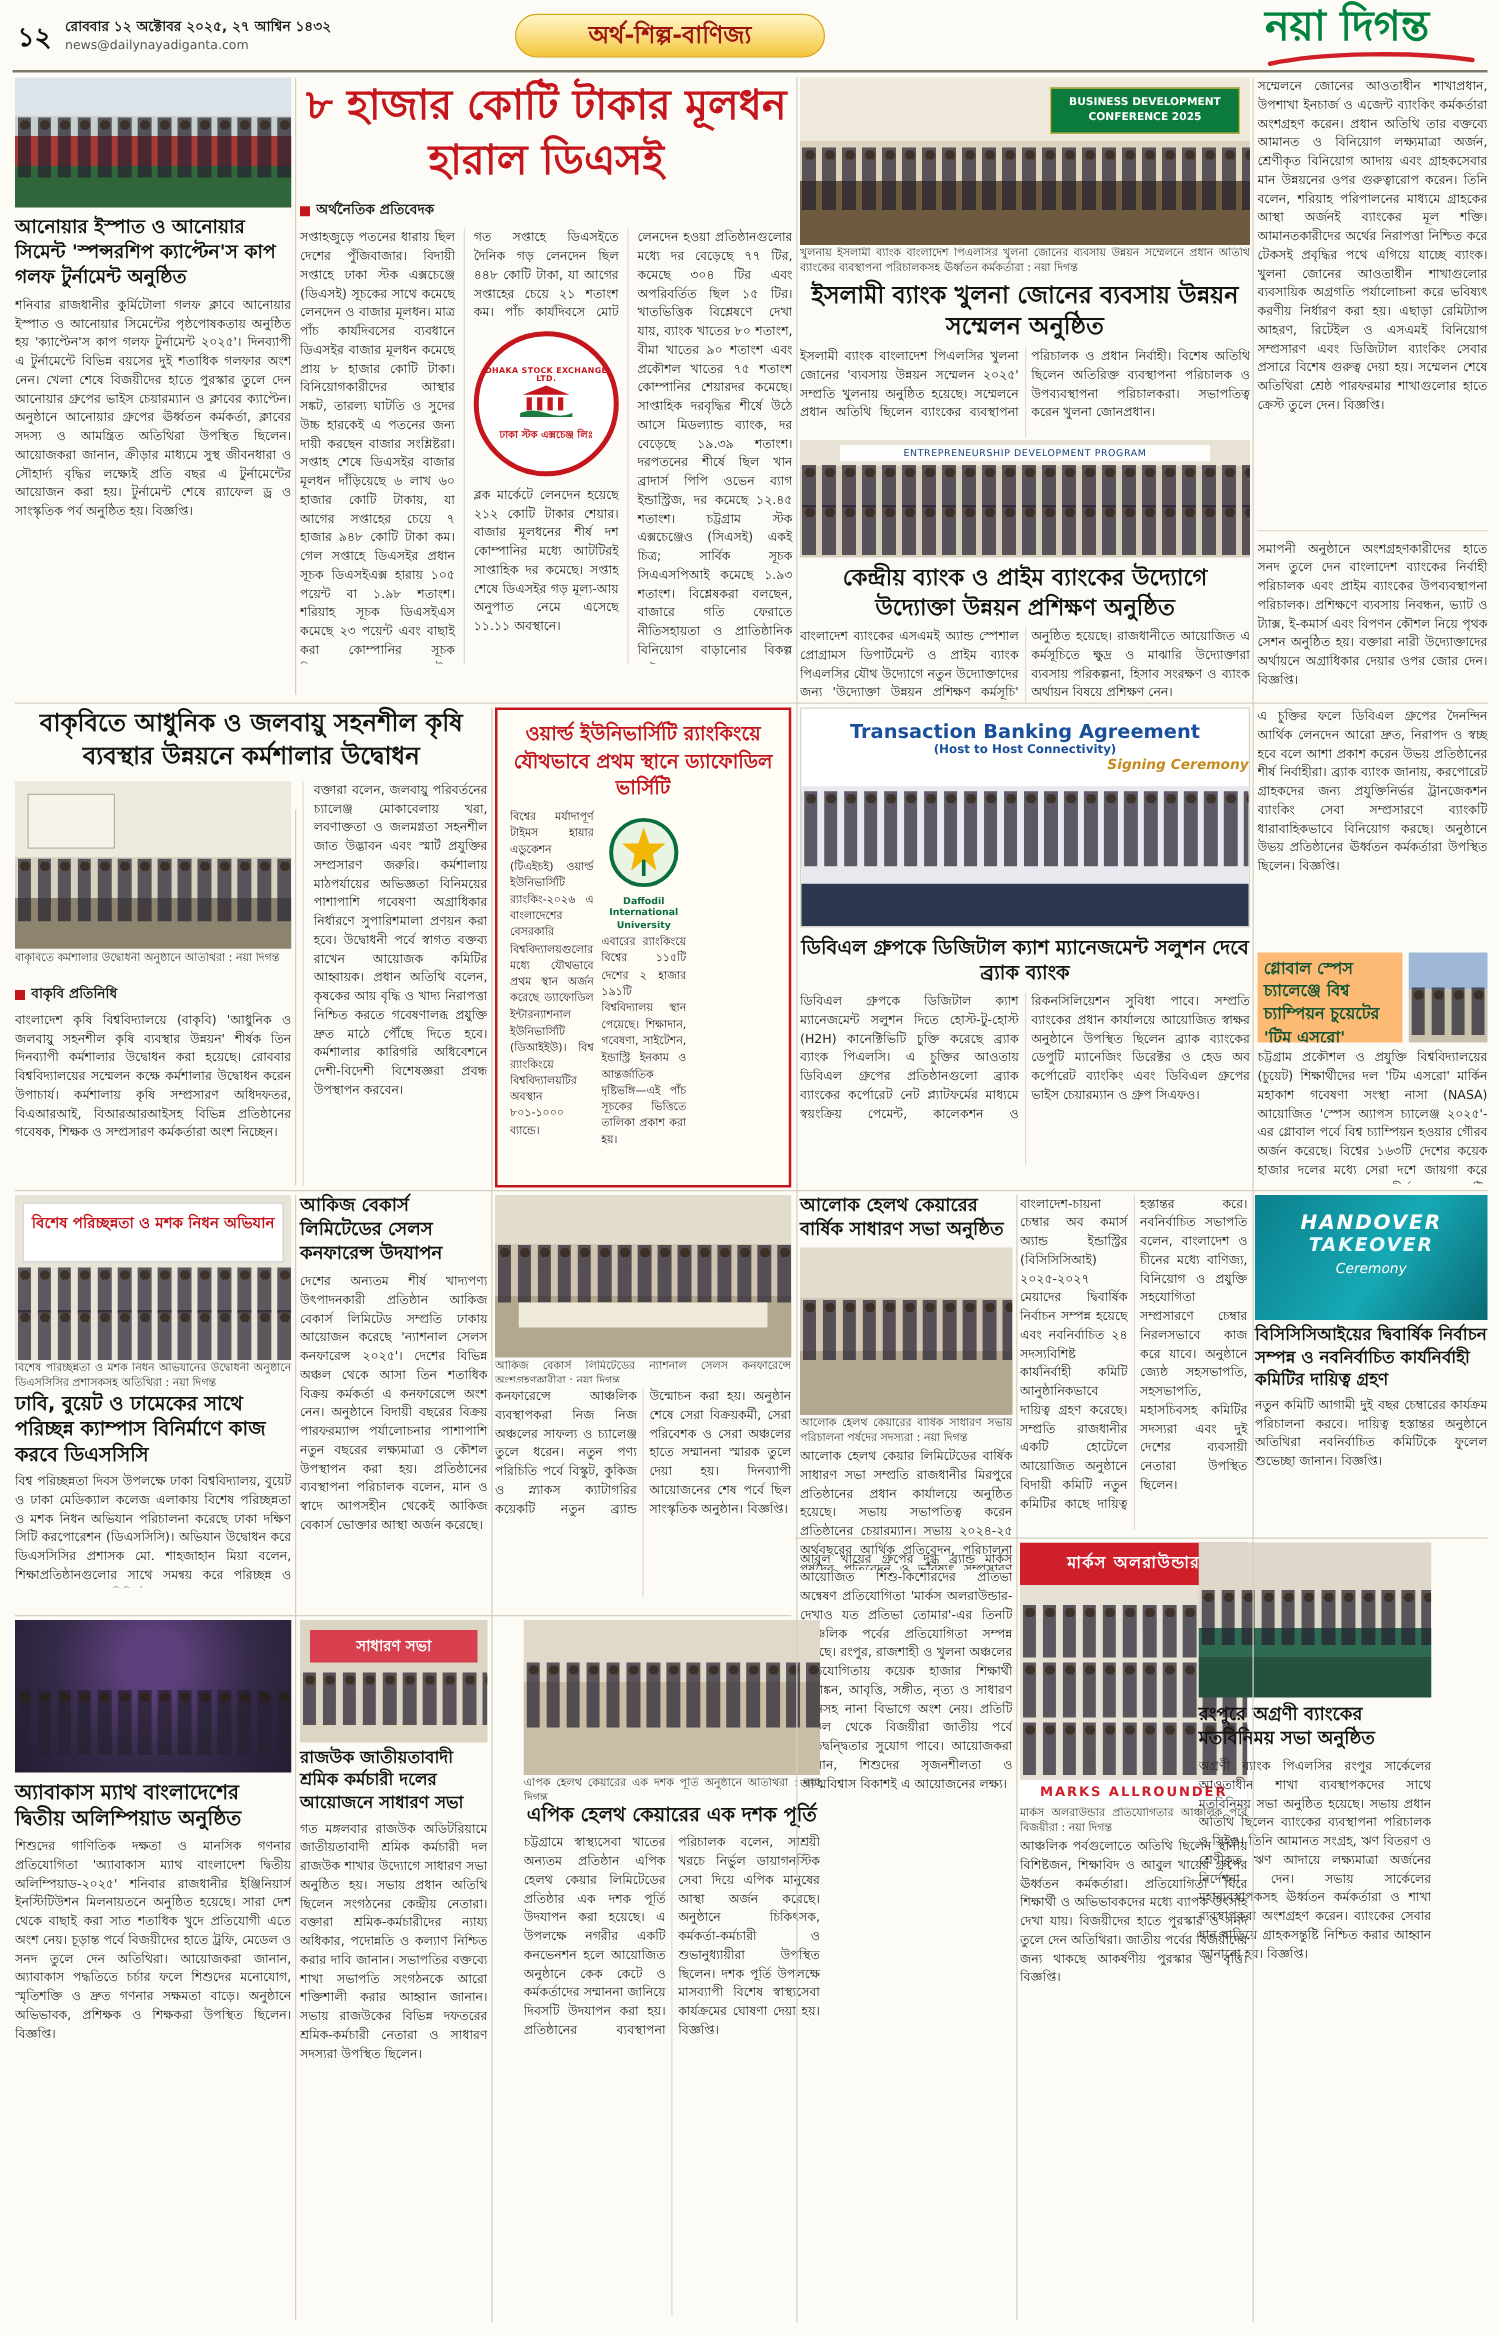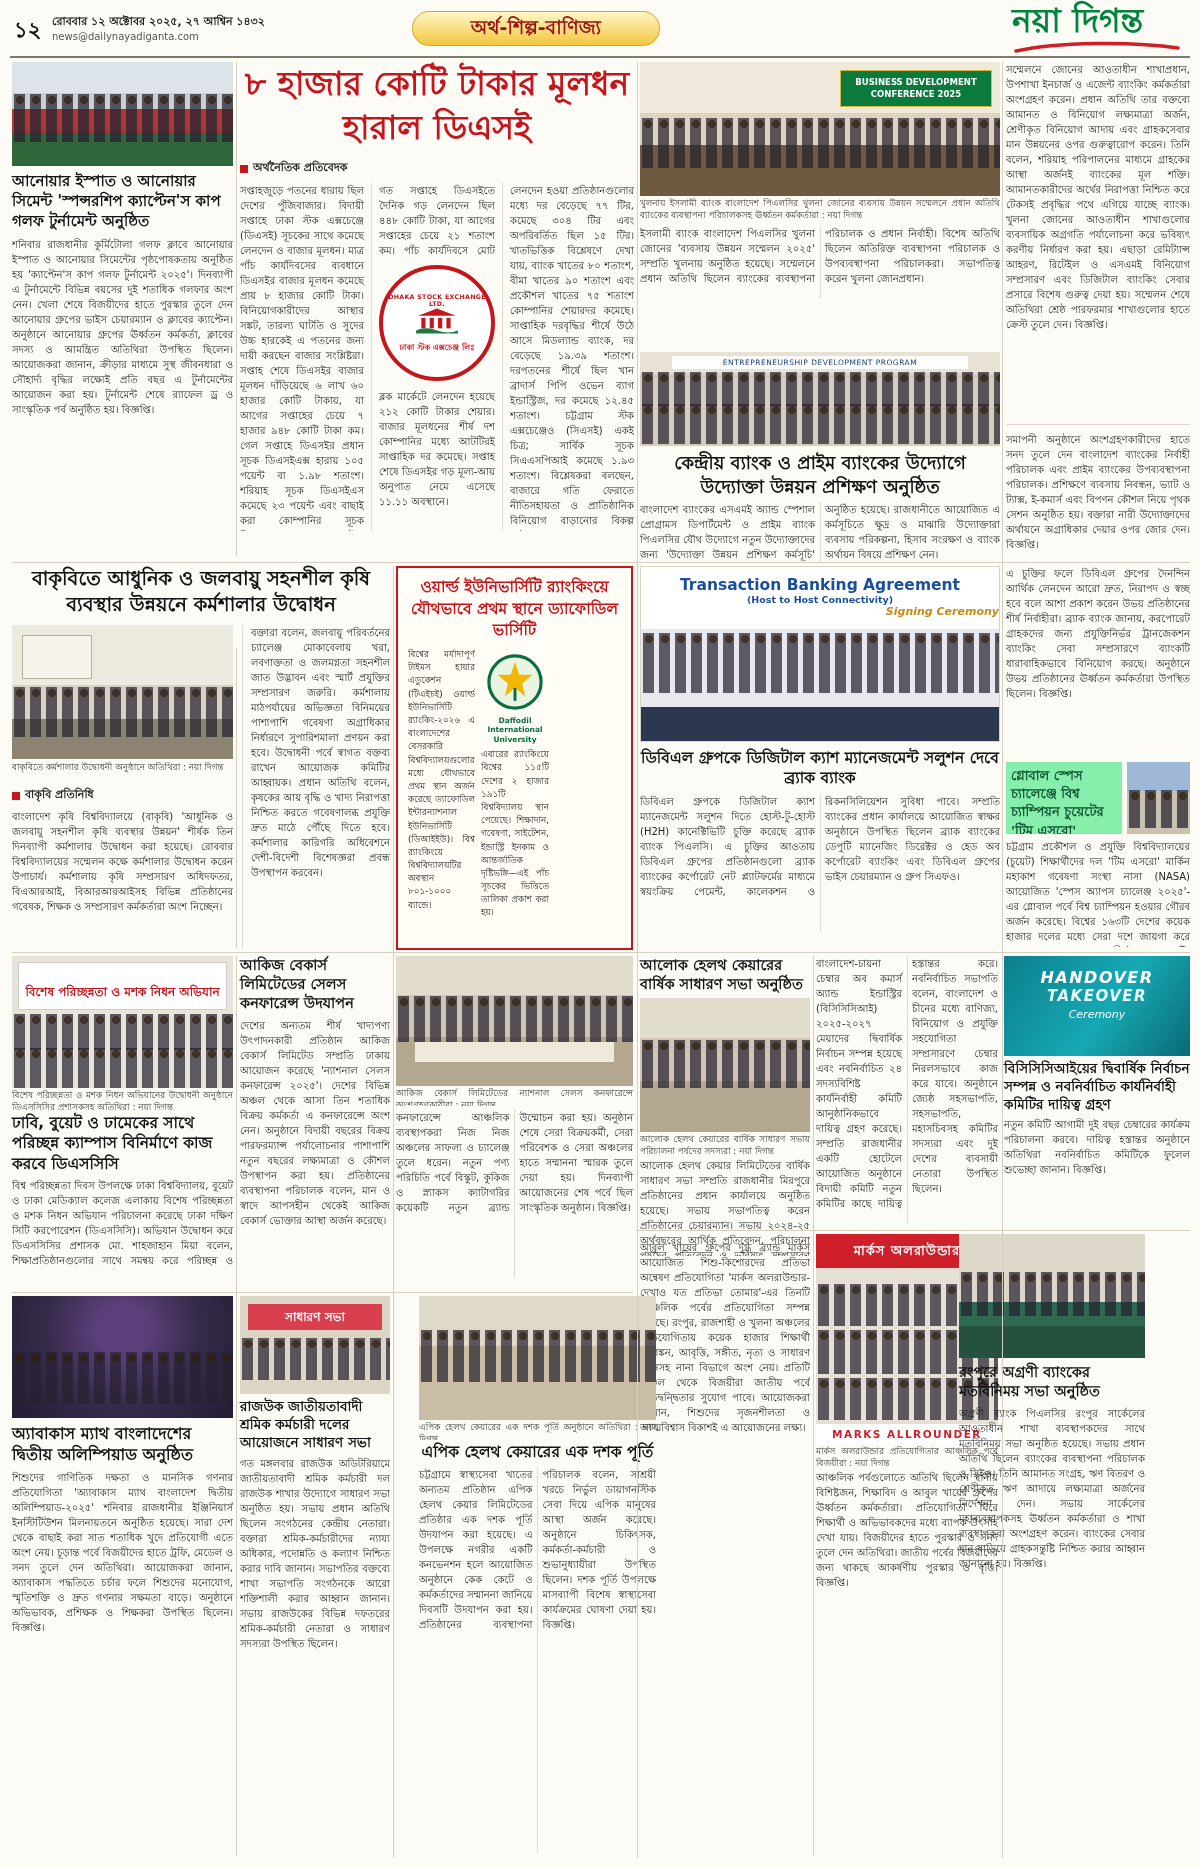--- a/index.html
+++ b/index.html
@@ -35,26 +35,26 @@
 .group-banner{position:absolute;left:9%;right:9%;top:4px;background:rgba(255,255,255,.93);color:#15417e;font-size:7.5px;font-weight:400;text-align:center;padding:2px 0;letter-spacing:.5px}
 .ph-bau{background:linear-gradient(180deg,#eceadf 0 45%,#d8d2c2 45% 70%,#8d8470 70% 100%)}
 .screen{position:absolute;left:10px;top:10px;width:70px;height:44px;background:#f6f4ea;border:1px solid #b9b19d}
 .ph-txn{background:#fff;border:1px solid #d8d4c6}
 .txn-title{margin-top:9px;text-align:center;color:#1a4f9c;font-weight:700;font-size:15.5px}
 .txn-sub{text-align:center;color:#1a4f9c;font-size:9.5px;font-weight:700}
 .txn-sub2{text-align:right;color:#c58a1d;font-size:11px;font-style:italic;font-weight:700}
 .txn-people{position:absolute;left:0;right:0;top:62px;height:78px;background:#e8e9ef}
 .txn-floor{position:absolute;left:0;right:0;bottom:0;height:34px;background:#2c3850}
 .ph-cuet{background:linear-gradient(180deg,#9fb8d8 0 40%,#c8c2ae 40% 100%)}
-.green-hl{background:#86efac;padding:5px;font-size:13px;font-weight:700;line-height:1.4;color:#153;overflow:hidden}
+.green-hl{background:#fdba74;padding:5px;font-size:13px;font-weight:700;line-height:1.4;color:#153;overflow:hidden}
 .ph-handover{background:linear-gradient(125deg,#0c7f8d,#16a9b4 55%,#0a6a76)}
 .ho-line1{margin-top:12px;text-align:center;color:#fff;font-style:italic;font-weight:700;font-size:16px;letter-spacing:1.5px}
 .ho-line2{text-align:center;color:#e9fbff;font-style:italic;font-weight:700;font-size:15px;letter-spacing:1.5px}
 .ho-line3{text-align:center;color:#fff;font-style:italic;font-size:11px;margin-top:3px}
-.dscc-banner{position:absolute;left:6px;right:6px;top:6px;height:48px;background:#fff;border:1px solid #ccc;color:#c4161c;font-weight:700;font-size:12px;text-align:center;line-height:1.55;padding-top:20px;overflow:hidden}
+.dscc-banner{position:absolute;left:6px;right:6px;top:6px;height:48px;background:#fff;border:1px solid #ccc;color:#c4161c;font-weight:700;font-size:12px;text-align:center;line-height:1.55;padding-top:6px;overflow:hidden}
 .ph-meeting{background:linear-gradient(180deg,#e2dccd 0 30%,#cfc5b2 30% 62%,#b3a78f 62% 100%)}
 .table-strip{position:absolute;left:8%;right:8%;top:86px;height:20px;background:#efe9da}
 .marks-hl{background:#fdecec;padding:6px;overflow:hidden}
 .ph-marks{background:#e6dfd4}
 .marks-strip{position:absolute;top:0;left:0;right:0;height:34px;background:#cf1f2a;color:#fff;font-weight:700;text-align:center;font-size:13px;line-height:34px;letter-spacing:1px}
 .marks-strip2{position:absolute;bottom:0;left:0;right:0;height:20px;background:#fff;color:#cf1f2a;font-weight:700;text-align:center;font-size:10.5px;line-height:20px;letter-spacing:1.5px}
 .ph-abacus{background:radial-gradient(circle at 50% 28%,#5b3f7a 0 18%,#362a49 55%,#231d33 100%)}
 .rajuk-banner{position:absolute;top:8px;left:8px;right:8px;height:26px;background:#d8404f;color:#fff;font-size:12px;font-weight:700;text-align:center;line-height:26px}
 .ph-agrani{background:linear-gradient(180deg,#ddd8ca 0 55%,#2f6b52 55% 74%,#24523f 74% 100%)}
 .ph-award{background:linear-gradient(180deg,#e0d8c8 0 40%,#c9bda6 40% 100%)}
@@ -124,20 +124,21 @@
       <div class="body-text" style="width:131px;height:348px;padding-left:7px">লেনদেন হওয়া প্রতিষ্ঠানগুলোর মধ্যে দর বেড়েছে ৭৭ টির, কমেছে ৩০৪ টির এবং অপরিবর্তিত ছিল ১৫ টির। খাতভিত্তিক বিশ্লেষণে দেখা যায়, ব্যাংক খাতের ৮০ শতাংশ, বীমা খাতের ৯০ শতাংশ এবং প্রকৌশল খাতের ৭৫ শতাংশ কোম্পানির শেয়ারদর কমেছে। সাপ্তাহিক দরবৃদ্ধির শীর্ষে উঠে আসে মিডল্যান্ড ব্যাংক, দর বেড়েছে ১৯.৩৯ শতাংশ। দরপতনের শীর্ষে ছিল খান ব্রাদার্স পিপি ওভেন ব্যাগ ইন্ডাস্ট্রিজ, দর কমেছে ১২.৪৫ শতাংশ। চট্টগ্রাম স্টক এক্সচেঞ্জেও (সিএসই) একই চিত্র; সার্বিক সূচক সিএএসপিআই কমেছে ১.৯৩ শতাংশ। বিশ্লেষকরা বলছেন, বাজারে গতি ফেরাতে নীতিসহায়তা ও প্রাতিষ্ঠানিক বিনিয়োগ বাড়ানোর বিকল্প নেই।</div>
     </div>
   </section>
 
   <section class="abs" style="left:640px;top:62px;width:360px">
     <div class="photo ph-islami" style="height:134px">
       <div class="conf-banner">BUSINESS DEVELOPMENT CONFERENCE 2025</div>
       <div class="ppl" style="top:56px;height:50px"></div>
     </div>
     <div class="caption" style="height:24px;margin-top:2px">খুলনায় ইসলামী ব্যাংক বাংলাদেশ পিএলসির খুলনা জোনের ব্যবসায় উন্নয়ন সম্মেলনে প্রধান অতিথি ব্যাংকের ব্যবস্থাপনা পরিচালকসহ ঊর্ধ্বতন কর্মকর্তারা : নয়া দিগন্ত</div>
+    <h2 class="hl center" style="font-size:19px;margin-top:2px">ইসলামী ব্যাংক খুলনা জোনের ব্যবসায় উন্নয়ন সম্মেলন অনুষ্ঠিত</h2>
     <div class="body-text cols-2" style="height:72px;margin-top:4px">ইসলামী ব্যাংক বাংলাদেশ পিএলসির খুলনা জোনের 'ব্যবসায় উন্নয়ন সম্মেলন ২০২৫' সম্প্রতি খুলনায় অনুষ্ঠিত হয়েছে। সম্মেলনে প্রধান অতিথি ছিলেন ব্যাংকের ব্যবস্থাপনা পরিচালক ও প্রধান নির্বাহী। বিশেষ অতিথি ছিলেন অতিরিক্ত ব্যবস্থাপনা পরিচালক ও উপব্যবস্থাপনা পরিচালকরা। সভাপতিত্ব করেন খুলনা জোনপ্রধান।</div>
   </section>
 
   <section class="abs" style="left:640px;top:352px;width:360px">
     <div class="photo ph-group" style="height:94px">
       <div class="group-banner">ENTREPRENEURSHIP DEVELOPMENT PROGRAM</div>
       <div class="ppl" style="top:20px;height:34px"></div>
       <div class="ppl" style="top:52px;height:40px"></div>
     </div>
     <h2 class="hl center" style="font-size:18px;margin-top:5px">কেন্দ্রীয় ব্যাংক ও প্রাইম ব্যাংকের উদ্যোগে উদ্যোক্তা উন্নয়ন প্রশিক্ষণ অনুষ্ঠিত</h2>

